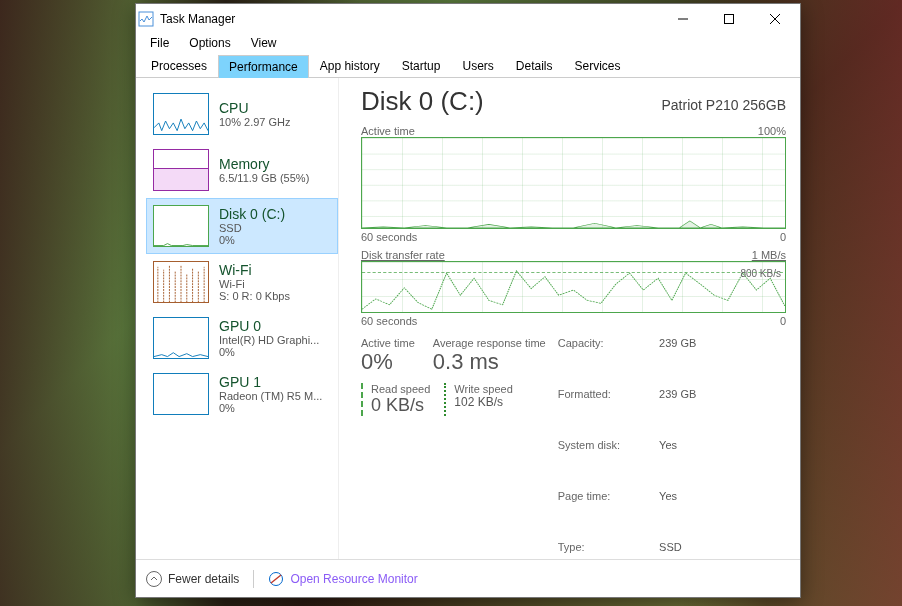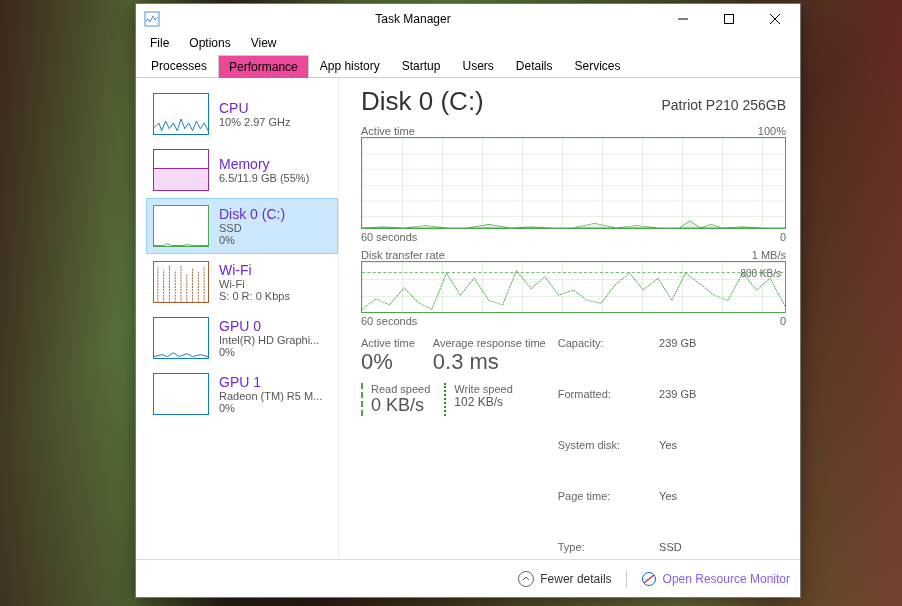--- a/index.html
+++ b/index.html
@@ -14,53 +14,53 @@
     linear-gradient(90deg, rgba(60,40,30,0.8) 0%, rgba(90,120,60,0.6) 15%, rgba(40,30,20,0.9) 25%, transparent 40%),
     linear-gradient(90deg, transparent 75%, rgba(80,50,30,0.7) 85%, rgba(110,45,40,0.8) 100%);
 }
 .window {
   position: absolute; left: 135px; top: 3px; width: 666px; height: 595px;
   background: #fff; border: 1px solid #777;
   display: flex; flex-direction: column;
   box-shadow: 0 4px 20px rgba(0,0,0,0.4);
 }
 .titlebar {
-  height: 30px; display: flex; align-items: center; padding: 0 2px 0 8px; text-align: center;
+  height: 30px; display: flex; align-items: center; padding: 0 2px 0 2px;
 }
 .titlebar-icon { width: 16px; height: 16px; margin-right: 6px; }
 .titlebar-text { font-size: 12px; flex: 1; }
 .win-controls { display: flex; }
 .win-btn {
   width: 46px; height: 30px; display: flex; align-items: center; justify-content: center;
   font-size: 10px; cursor: pointer;
 }
 .menubar { height: 20px; display: flex; padding: 0 4px; font-size: 12px; }
 .menu-item { padding: 2px 10px; cursor: pointer; }
 .tabbar { display: flex; border-bottom: 1px solid #ccc; padding: 0 4px; font-size: 12px; }
 .tab { padding: 4px 10px; cursor: pointer; border: 1px solid transparent; border-bottom: none; }
-.tab.active { background: #ec4899; border-color: #ccc; position: relative; top: 1px; }
+.tab.active { background: #7dd3fc; border-color: #ccc; position: relative; top: 1px; }
 .content { flex: 1; display: flex; overflow: hidden; }
 .sidebar { width: 202px; padding: 8px 0 0 10px; overflow-y: auto; }
 .side-item {
   display: flex; padding: 6px 6px; gap: 10px; cursor: pointer;
   border: 1px solid transparent;
 }
 .side-item.selected { background: #cce8ff; border: 1px solid #99d1ff; }
 .thumb {
   width: 56px; height: 42px; border: 1px solid #117dbb; background: #fff; flex-shrink: 0;
   position: relative; overflow: hidden;
 }
 .thumb.mem { border-color: #952aa3; }
 .thumb.mem::after { content:""; position:absolute; left:0; right:0; top:45%; bottom:0; background:#f4daf7; border-top:1px solid #952aa3;}
 .thumb.disk { border-color: #4ca64c; }
 .thumb.wifi { border-color: #a65e2e; }
 .thumb.gpu { border-color: #117dbb; }
 .thumb svg { position:absolute; inset:0; }
 .side-text { display: flex; flex-direction: column; justify-content: center; font-size: 12px; overflow:hidden; }
-.side-title { font-size: 14px; color: #6d28d9; }
+.side-title { font-size: 14px; color: #14532d; }
 .side-sub { font-size: 11px; color: #555; white-space: nowrap; overflow:hidden; text-overflow: ellipsis; max-width:120px; }
 .main { flex: 1; padding: 8px 14px 6px 22px; border-left: 1px solid #eee; display:flex; flex-direction:column; }
 .main-header { display: flex; justify-content: space-between; align-items: baseline; margin-bottom: 6px; }
 .main-title { font-size: 26px; font-weight: 400; color: #333; }
 .main-model { font-size: 14px; color: #444; }
 .chart-label-row { display:flex; justify-content:space-between; font-size:11px; color:#666; margin-top:2px;}
 .chart {
   border: 1px solid #4ca64c; height: 156px; position: relative;
   background-image:
     linear-gradient(to right, rgba(76,166,76,0.15) 1px, transparent 1px),
@@ -71,21 +71,21 @@
 .chart svg { position:absolute; inset:0; width:100%; height:100%; }
 .stats { display:flex; gap:12px; margin-top:10px; font-size:12px; }
 .stat-block { display:flex; flex-direction:column; }
 .stat-block .lbl { font-size:11px; color:#666; }
 .stat-block .val { font-size:22px; color:#555; }
 .stat-block.spd { border-left: 2px dashed #4ca64c; padding-left:8px; }
 .stat-block.spd.write { border-left-color: #2e8b2e; border-left-style: dotted; }
 .info-grid { display:grid; grid-template-columns: auto auto; column-gap: 20px; row-gap:2px; font-size:11px; color:#555;gap:39px; }
 .info-grid .k { color:#666; }
 .footer {
-  height: 38px; border-top: 1px solid #ddd; display:flex; align-items:center; padding: 0 10px; gap: 14px; font-size:12px;justify-content:flex-end;
+  height: 38px; border-top: 1px solid #ddd; display:flex; align-items:center; padding: 0 10px; gap: 14px; font-size:12px;
 }
 .footer-btn { display:flex; align-items:center; gap:6px; cursor:pointer; color:#333; }
 .footer-sep { width:1px; height:18px; background:#ccc; }
 .link { color:#8b5cf6; cursor:pointer; display:flex; align-items:center; gap:6px; }
 .circle-icon { width:16px; height:16px; border:1px solid #666; border-radius:50%; display:flex; align-items:center; justify-content:center; font-size:9px;}
 </style>
 </head>
 <body>
 <div class="bg-forest"></div>
 
@@ -230,21 +230,21 @@
       <div class="chart">
         <svg viewBox="0 0 400 156" preserveAspectRatio="none">
           <polyline fill="rgba(76,166,76,0.15)" stroke="#4ca64c" stroke-width="1" points="0,156 20,154 40,156 60,152 80,156 100,156 120,150 140,156 160,154 180,156 200,156 220,148 240,156 260,152 280,156 300,156 310,144 320,156 330,150 340,156 360,154 380,156 400,156 400,156 0,156"></polyline>
         </svg>
       </div>
       <div class="chart-label-row">
         <span>60 seconds</span>
         <span>0</span>
       </div>
 
-      <div class="chart-label-row" style="margin-top:6px;">
+      <div class="chart-label-row" style="margin-top:6px;text-decoration:underline;">
         <span>Disk transfer rate</span>
         <span>1 MB/s</span>
       </div>
       <div class="chart small">
         <svg viewBox="0 0 400 68" preserveAspectRatio="none">
           <line x1="0" y1="14" x2="400" y2="14" stroke="#4ca64c" stroke-dasharray="3 2" stroke-width="1"></line>
           <polyline fill="none" stroke="#4ca64c" stroke-width="1" stroke-dasharray="2 1" points="0,64 13,50 26,58 40,35 53,55 66,64 80,15 93,45 106,22 120,52 133,58 146,12 160,36 173,20 186,45 200,38 213,52 226,56 240,30 253,15 266,38 280,22 293,52 306,15 320,30 333,45 346,52 360,15 373,38 386,22 400,60"></polyline>
         </svg>
         <span style="position:absolute; right:4px; top:6px; font-size:10px; color:#666;">800 KB/s</span>
       </div>

